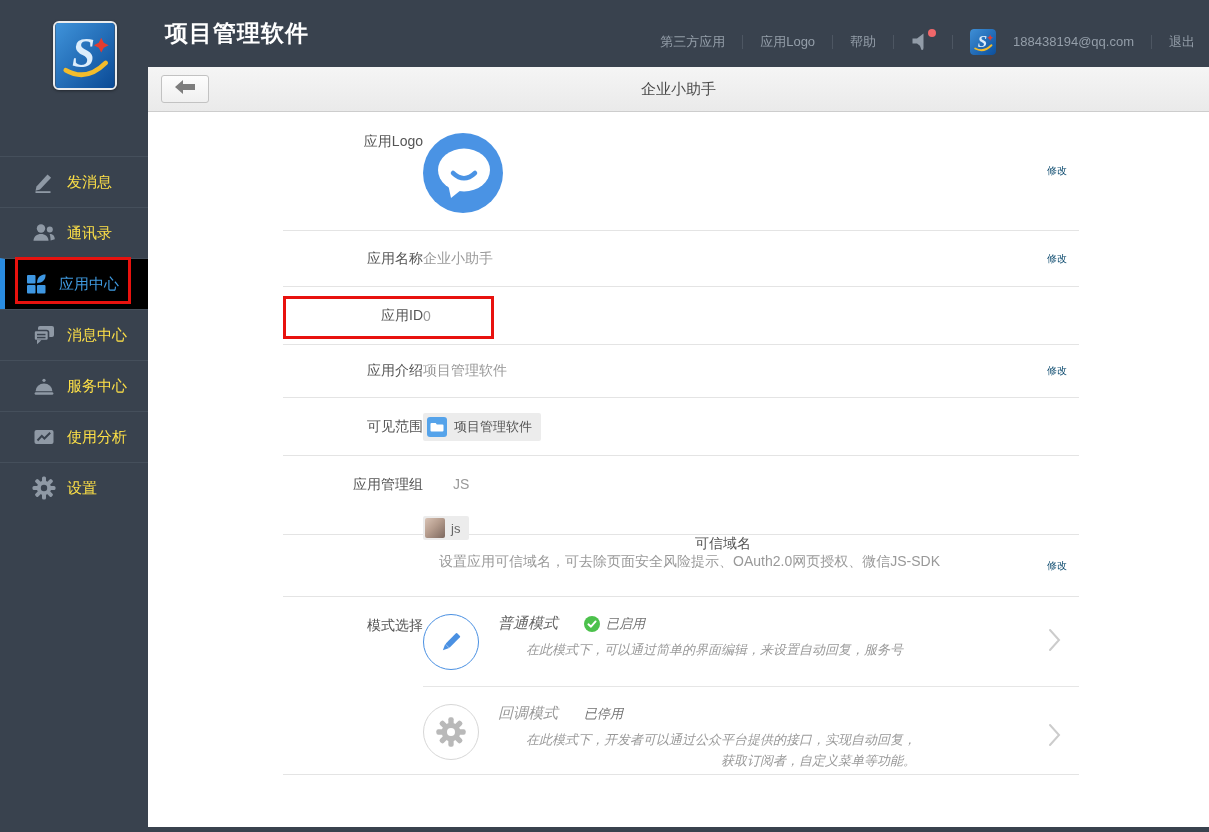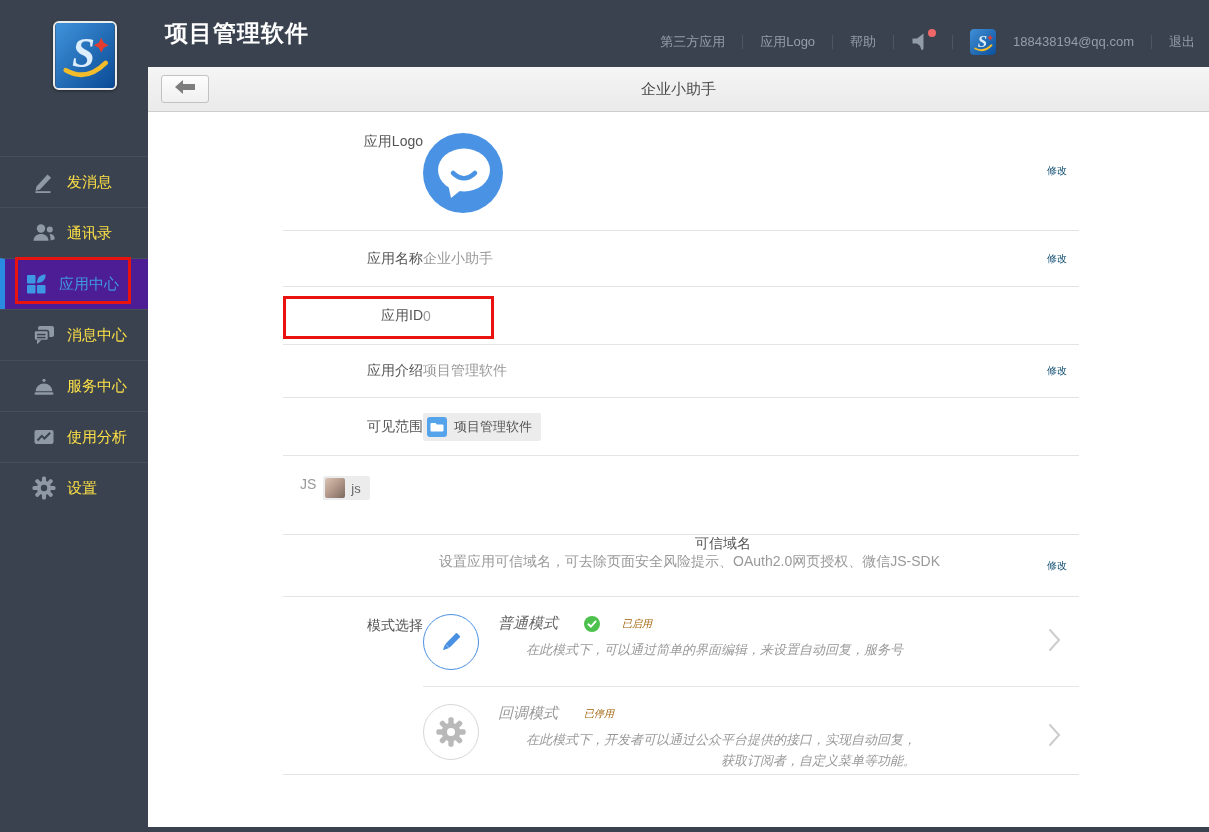--- a/index.html
+++ b/index.html
@@ -27,21 +27,21 @@
   .speaker-wrap { position:relative; width:24px; height:20px; }
   .notif-dot { position:absolute; right:-1px; top:-3px; width:8px; height:8px; border-radius:50%; background:#f0676a; }
   .mini-avatar { width:26px; height:26px; border-radius:4px; overflow:hidden; }
   .mini-avatar svg { display:block; width:100%; height:100%; }
 
   
   .sidebar { position:absolute; left:0; top:156px; width:148px; }
   .side-item { height:51px; border-top:1px solid #454f5b; display:flex; align-items:center;
                padding-left:32px; gap:11px; color:#fde047; font-size:15px; cursor:pointer; }
   .side-item .sicon { width:24px; height:24px; flex:none; display:flex; align-items:center; justify-content:center; }
-  .side-item.active { background:#4c1d95; border-left:5px solid #2a8ce0; padding-left:19px; color:#3f9ae0; }
+  .side-item.active { background:#000000; border-left:5px solid #2a8ce0; padding-left:19px; color:#3f9ae0; }
 
   .anno-box { position:absolute; border:3px solid #e8120e; pointer-events:none; z-index:20; }
   .anno-sidebar { left:15px; top:257px; width:116px; height:47px; }
 
   
   .toolbar { position:absolute; left:148px; top:67px; width:1061px; height:45px;
              background:linear-gradient(#f5f5f5,#eaeaea); border-bottom:1px solid #cdcdcd; }
   .toolbar-title { position:absolute; left:0; top:0; width:100%; height:44px; display:flex;
                    align-items:center; justify-content:center; color:#4a4a4a; font-size:15px; }
   .back-btn { position:absolute; left:13px; top:8px; width:48px; height:28px; border:1px solid #c2c2c2;
@@ -63,41 +63,41 @@
   .row-name { height:56px; }
   .row-id { height:58px; }
   .anno-id { left:0; top:9px; width:211px; height:43px; }
   .row-intro { height:53px; }
   .row-scope { height:58px; }
   .scope-tag { display:inline-flex; align-items:center; height:28px; background:#ececec; border-radius:2px;
                padding:0 9px 0 4px; gap:7px; color:#555; font-size:13px; }
   .scope-tag svg { display:block; }
   .row-group { height:79px; align-items:flex-start; }
   .row-group .flabel { padding-top:20px; }
-  .group-col { padding-top:20px; display:flex; flex-direction:row; gap:7px; }
+  .group-col { padding-top:20px; display:flex; flex-direction:column; gap:24px; }
   .group-name { color:#999999; font-size:14px; }
   .member-chip { display:inline-flex; align-items:center; height:24px; background:#ececec; border-radius:2px;
                  padding:2px; gap:6px; width:max-content; }
   .member-avatar { width:20px; height:20px; border-radius:2px;
                    background:linear-gradient(135deg,#d9c3b5 0%,#b59c8d 45%,#7c685e 100%); }
   .member-name { color:#666; font-size:13px; padding-right:7px; }
   .row-domain { height:62px;flex-direction:column; }
   .row-mode { height:178px; align-items:flex-start; }
   .row-mode .flabel { padding-top:20px; }
   .modes { flex:1; display:flex; flex-direction:column; }
   .mode { position:relative; display:flex; gap:19px; padding:17px 0 16px 0;font-style:italic; }
   .mode + .mode { border-top:1px solid #e6e6e6; }
   .mode-icon { width:56px; height:56px; border-radius:50%; flex:none; display:flex;
                align-items:center; justify-content:center; }
   .mode-icon.pencil { border:1px solid #4a90e2; }
   .mode-icon.gear { border:1px solid #d7d7d7; }
   .mode-titleline { display:flex; align-items:center; gap:26px; }
   .mode-title { font-size:15px; color:#666; }
   .mode.disabled .mode-title { color:#999; }
-  .mode-status { display:flex; align-items:center; gap:22px; color:#a16207; font-size:10px; }
+  .mode-status { display:flex; align-items:center; gap:6px; color:#737373; font-size:13px; }
   .mode-desc { color:#999; font-size:13px; line-height:21px; margin-top:6px;margin-left:28px; }
   .mode-desc div { white-space:nowrap; }
   .mode-chevron { position:absolute; right:18px; top:50%; transform:translateY(-50%); cursor:pointer; }
 </style>
 </head>
 <body>
 
 <div class="topbar">
   <div class="app-title">项目管理软件</div>
 
@@ -289,20 +289,21 @@
       <div class="scope-tag">
         <svg width="20" height="20" viewBox="0 0 20 20">
           <rect width="20" height="20" rx="3" fill="#55a3ea"></rect>
           <path d="M4.5 6 h4.2 l1.1 1.6 h5.7 a1 1 0 0 1 1 1 v4.9 a1 1 0 0 1 -1 1 h-11 a1 1 0 0 1 -1 -1 V7 a1 1 0 0 1 1-1 Z" fill="#ffffff"></path>
         </svg>
         <span>项目管理软件</span>
       </div>
     </div>
 
     <div class="frow row-group">
+      <div class="flabel">应用管理组</div>
       <div class="group-col">
         <div class="group-name">JS</div>
         <div class="member-chip">
           <span class="member-avatar"></span>
           <span class="member-name">js</span>
         </div>
       </div>
     </div>
 
     <div class="frow row-domain">

